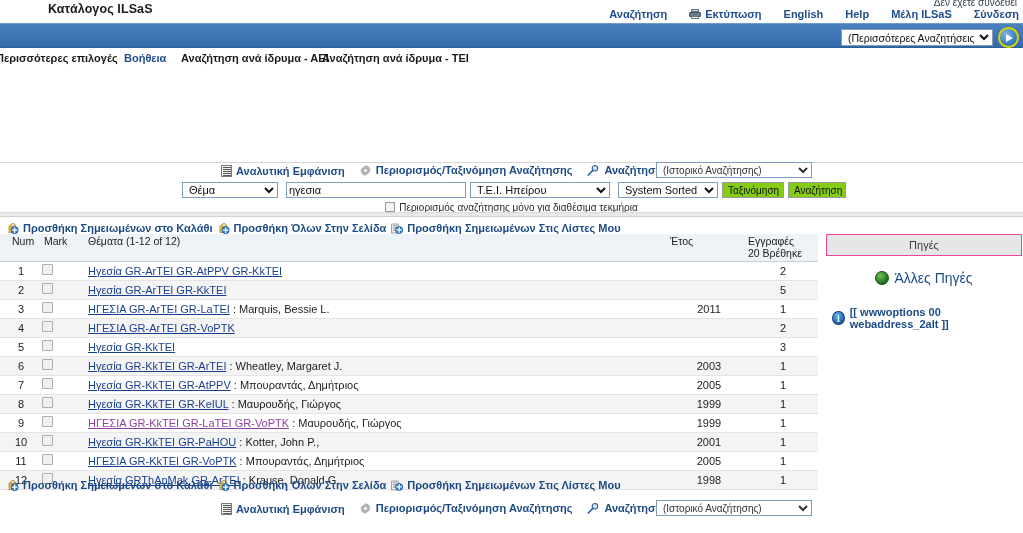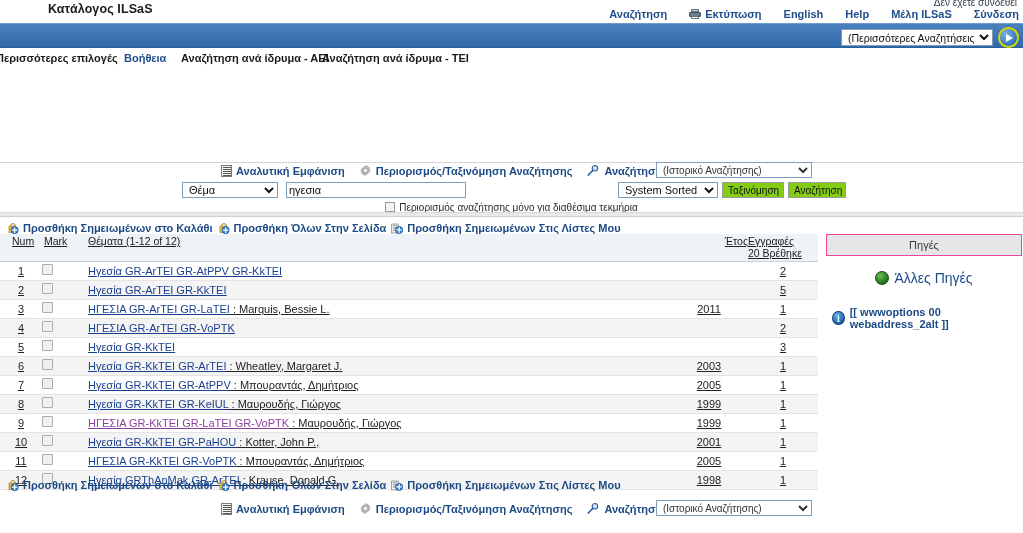--- a/index.html
+++ b/index.html
@@ -97,21 +97,21 @@
   .tool-sep {
     position:absolute; left:0; top:162px; width:1023px; height:1px; background:#d4d4d4;
   }
   .toolbar-row {
     position:absolute; left:0; top:164px; width:1023px; height:18px;
   }
   .tb-links {
     position:absolute; left:221px; top:0px;
     display:flex; align-items:center; gap:14px; white-space:nowrap;
   }
-  .tb-item { display:flex; align-items:center; gap:4px; cursor:pointer; }
+  .tb-item { display:flex; gap:4px; cursor:pointer; }
   .tb-item .lbl { font-size:11px; font-weight:bold; color:#1c4a86; }
 
   .ic-detail {
     width:11px;height:12px;background:#f2f2f2;border:1px solid #7a7a7a;
     position:relative; display:inline-block;
   }
   .ic-detail:before{
     content:""; position:absolute; left:1px; top:1px; width:8px; height:1px;
     background:#5a5a5a; box-shadow:0 2px 0 #5a5a5a,0 4px 0 #5a5a5a,0 6px 0 #5a5a5a,0 8px 0 #5a5a5a;
   }
@@ -163,30 +163,30 @@
     display:flex; align-items:center; gap:4px; white-space:nowrap;
   }
   .actions.top { top:220px; }
   .actions.bot { top:477px; }
   .act { display:flex; align-items:center; gap:3px; cursor:pointer; }
   .act .lbl { font-size:11px; font-weight:bold; color:#1c4a86; }
   .ic-cart, .ic-page, .ic-lists { width:14px;height:13px; display:inline-block; }
 
   
   .results { position:absolute; left:0; top:234px; width:818px; }
-  table.res { width:818px; border-collapse:collapse;text-decoration:underline; }
+  table.res { width:818px; border-collapse:collapse; }
   table.res thead th {
     font-size:10.5px; font-weight:normal; color:#1c1c1c;
     text-align:left; padding:1px 0 2px 0; vertical-align:top;
     background:#eef3f8; border-bottom:1px solid #c3d2e0;
   }
   table.res thead th.c-num   { width:42px;  padding-left:12px; }
   table.res thead th.c-mark  { width:46px;  padding-left:2px;  }
   table.res thead th.c-title { }
-  table.res thead th.c-year  { width:78px;  text-align:right; }
+  table.res thead th.c-year  { width:78px;  text-align:left; }
   table.res thead th.c-ent   { width:70px;  text-align:left; padding-left:0px; }
   .hdr-ent-sub { display:block; font-size:10.5px; }
 
   table.res tbody td {
     font-size:11px; padding:2px 0 3px 0; vertical-align:middle;
     border-bottom:1px solid #e4e4e4; color:#1c1c1c;
   }
   tr.alt td { background:#f4f4f4; }
   td.c-num  { width:42px; text-align:center; padding-right:14px; color:#333; }
   td.c-mark { width:46px; text-align:left; padding-left:8px; }
@@ -322,20 +322,23 @@
     <select class="sel-hist">
       <option>(Ιστορικό Αναζήτησης)</option>
     </select>
   </div>
 
   <div class="form-row">
     <select class="f-field">
       <option>Θέμα</option>
     </select>
     <input class="f-query" type="text" value="ηγεσια" style="">
+    <select class="f-inst">
+      <option>Τ.Ε.Ι. Ηπείρου</option>
+    </select>
     <select class="f-sort">
       <option>System Sorted</option>
     </select>
     <button class="b-sortby">Ταξινόμηση</button>
     <button class="b-search">Αναζήτηση</button>
   </div>
 
   <div class="avail-row">
     <span class="cbx"></span>
     <span>Περιορισμός αναζήτησης μόνο για διαθέσιμα τεκμήρια</span>

